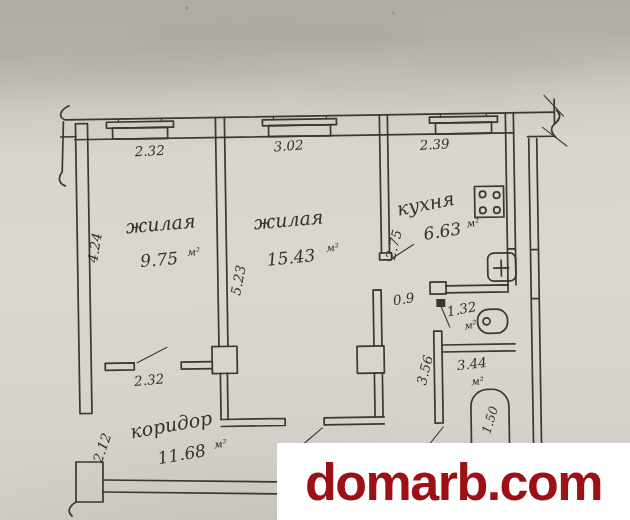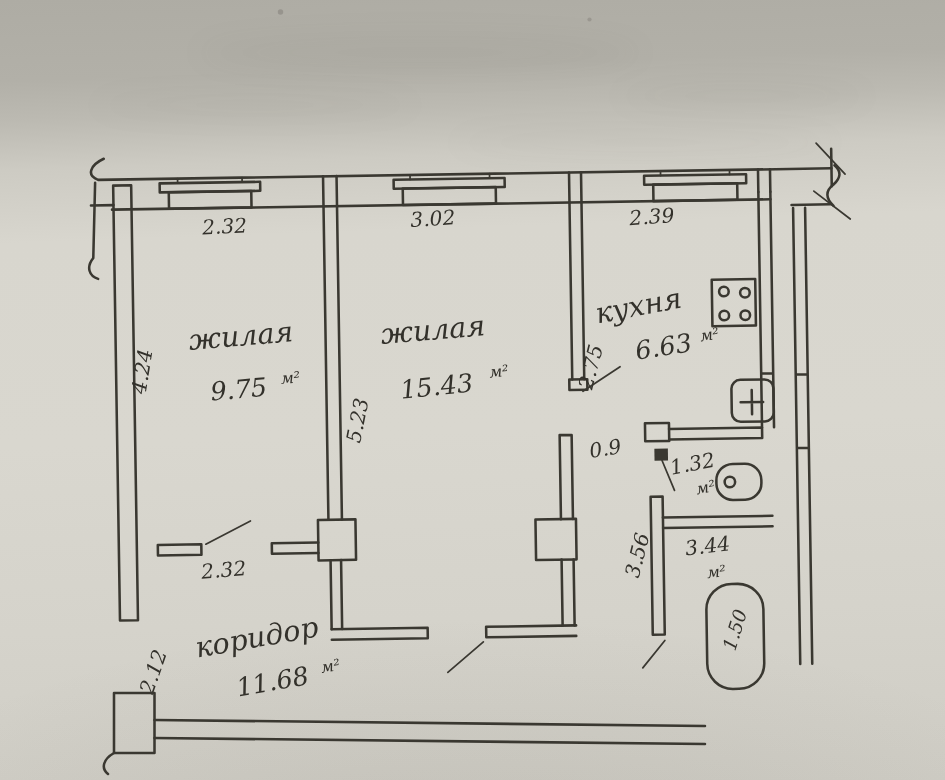--- a/index.html
+++ b/index.html
@@ -181,13 +181,16 @@
       </g>
     </g>
 
     <g class="ink walls">
       <rect x="76" y="462" width="27" height="40"></rect>
       <path d="M76 502 C69 506 67 512 72 516"></path>
       <path d="M103 480 L470 484 M103 492 L470 496"></path>
     </g>
   </svg>
 
+  <div class="watermark">
+    <span>domarb.com</span>
+  </div>
 </div>
 
 </body></html>

